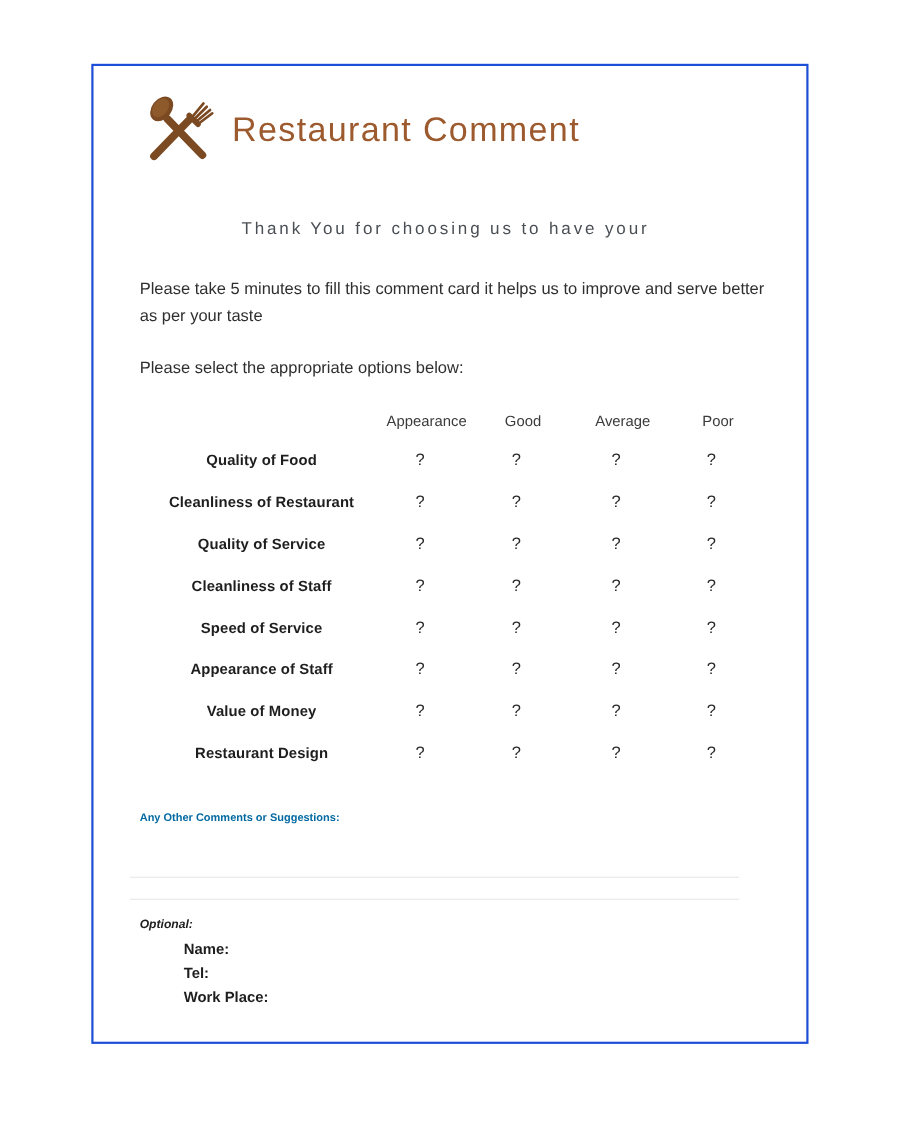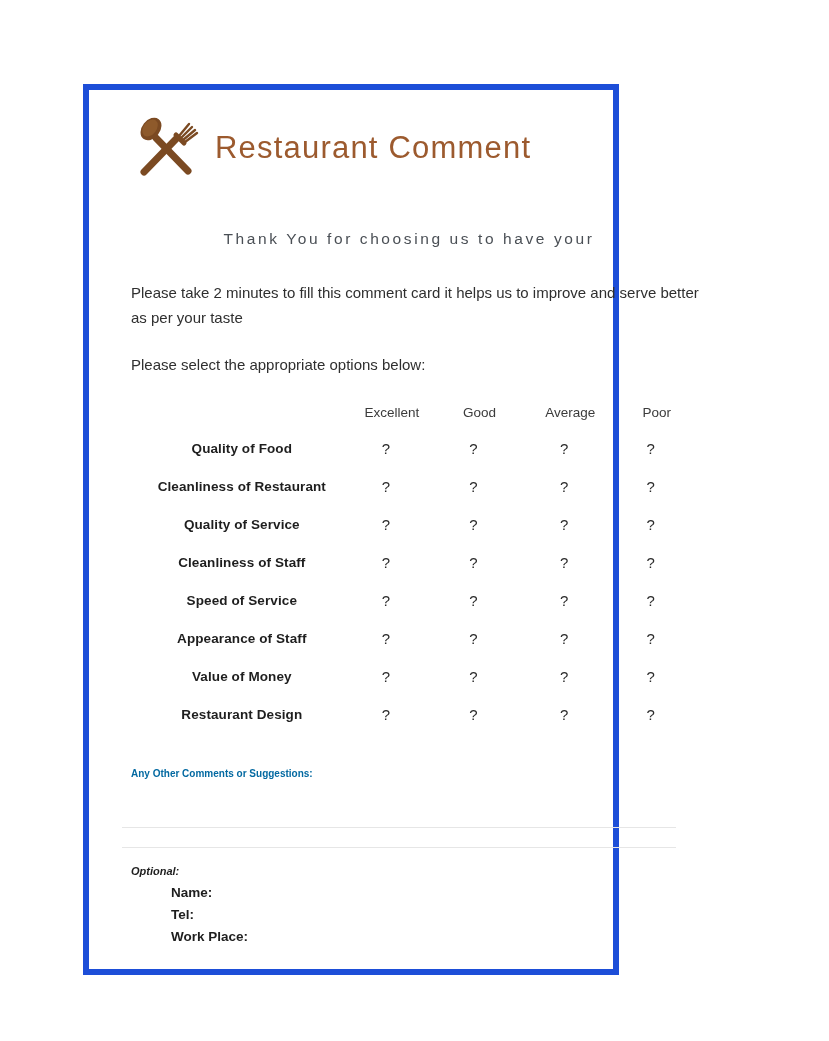--- a/index.html
+++ b/index.html
@@ -19,25 +19,25 @@
     width: 829px;
     height: 1041px;
     background: #ffffff;
     overflow: hidden;
   }
 
   
   .card {
     position: absolute;
     left: 83px;
-    top: 84px;
-    width: 536px;
+    top: 58px;
+    width: 652px;
     height: 891px;
     box-sizing: border-box;
-    border: 6px solid #1d4ed8;
+    border: 2px solid #1d4ed8;
     background: #ffffff;
   }
 
   .card-inner {
     position: relative;
     width: 100%;
     height: 100%;
     box-sizing: border-box;
   }
 
@@ -200,28 +200,28 @@
           <path d="M45 21 L53 29" stroke="#7b4a22" stroke-width="5" stroke-linecap="round"></path>
         </svg>
         <div class="doc-title">Restaurant Comment</div>
       </div>
 
       <div class="subtitle-wrap">
         <p class="subtitle">Thank You for choosing us to have your</p>
         <p class="subtitle">food with us</p>
       </div>
 
-      <p class="para para-1">Please take 2 minutes to fill this comment card it helps us to improve and serve better as per your taste</p>
+      <p class="para para-1">Please take 5 minutes to fill this comment card it helps us to improve and serve better as per your taste</p>
       <p class="para para-2">Please select the appropriate options below:</p>
 
       <table class="rating-table">
         <thead>
           <tr>
             <th class="col-label"></th>
-            <th class="col-opt c1"><span>Excellent</span></th>
+            <th class="col-opt c1"><span>Appearance</span></th>
             <th class="col-opt c2"><span>Good</span></th>
             <th class="col-opt c3"><span>Average</span></th>
             <th class="col-opt c4"><span>Poor</span></th>
           </tr>
         </thead>
         <tbody>
           <tr>
             <td class="row-label">Quality of Food</td>
             <td class="mark"><span>?</span></td>
             <td class="mark"><span>?</span></td>

